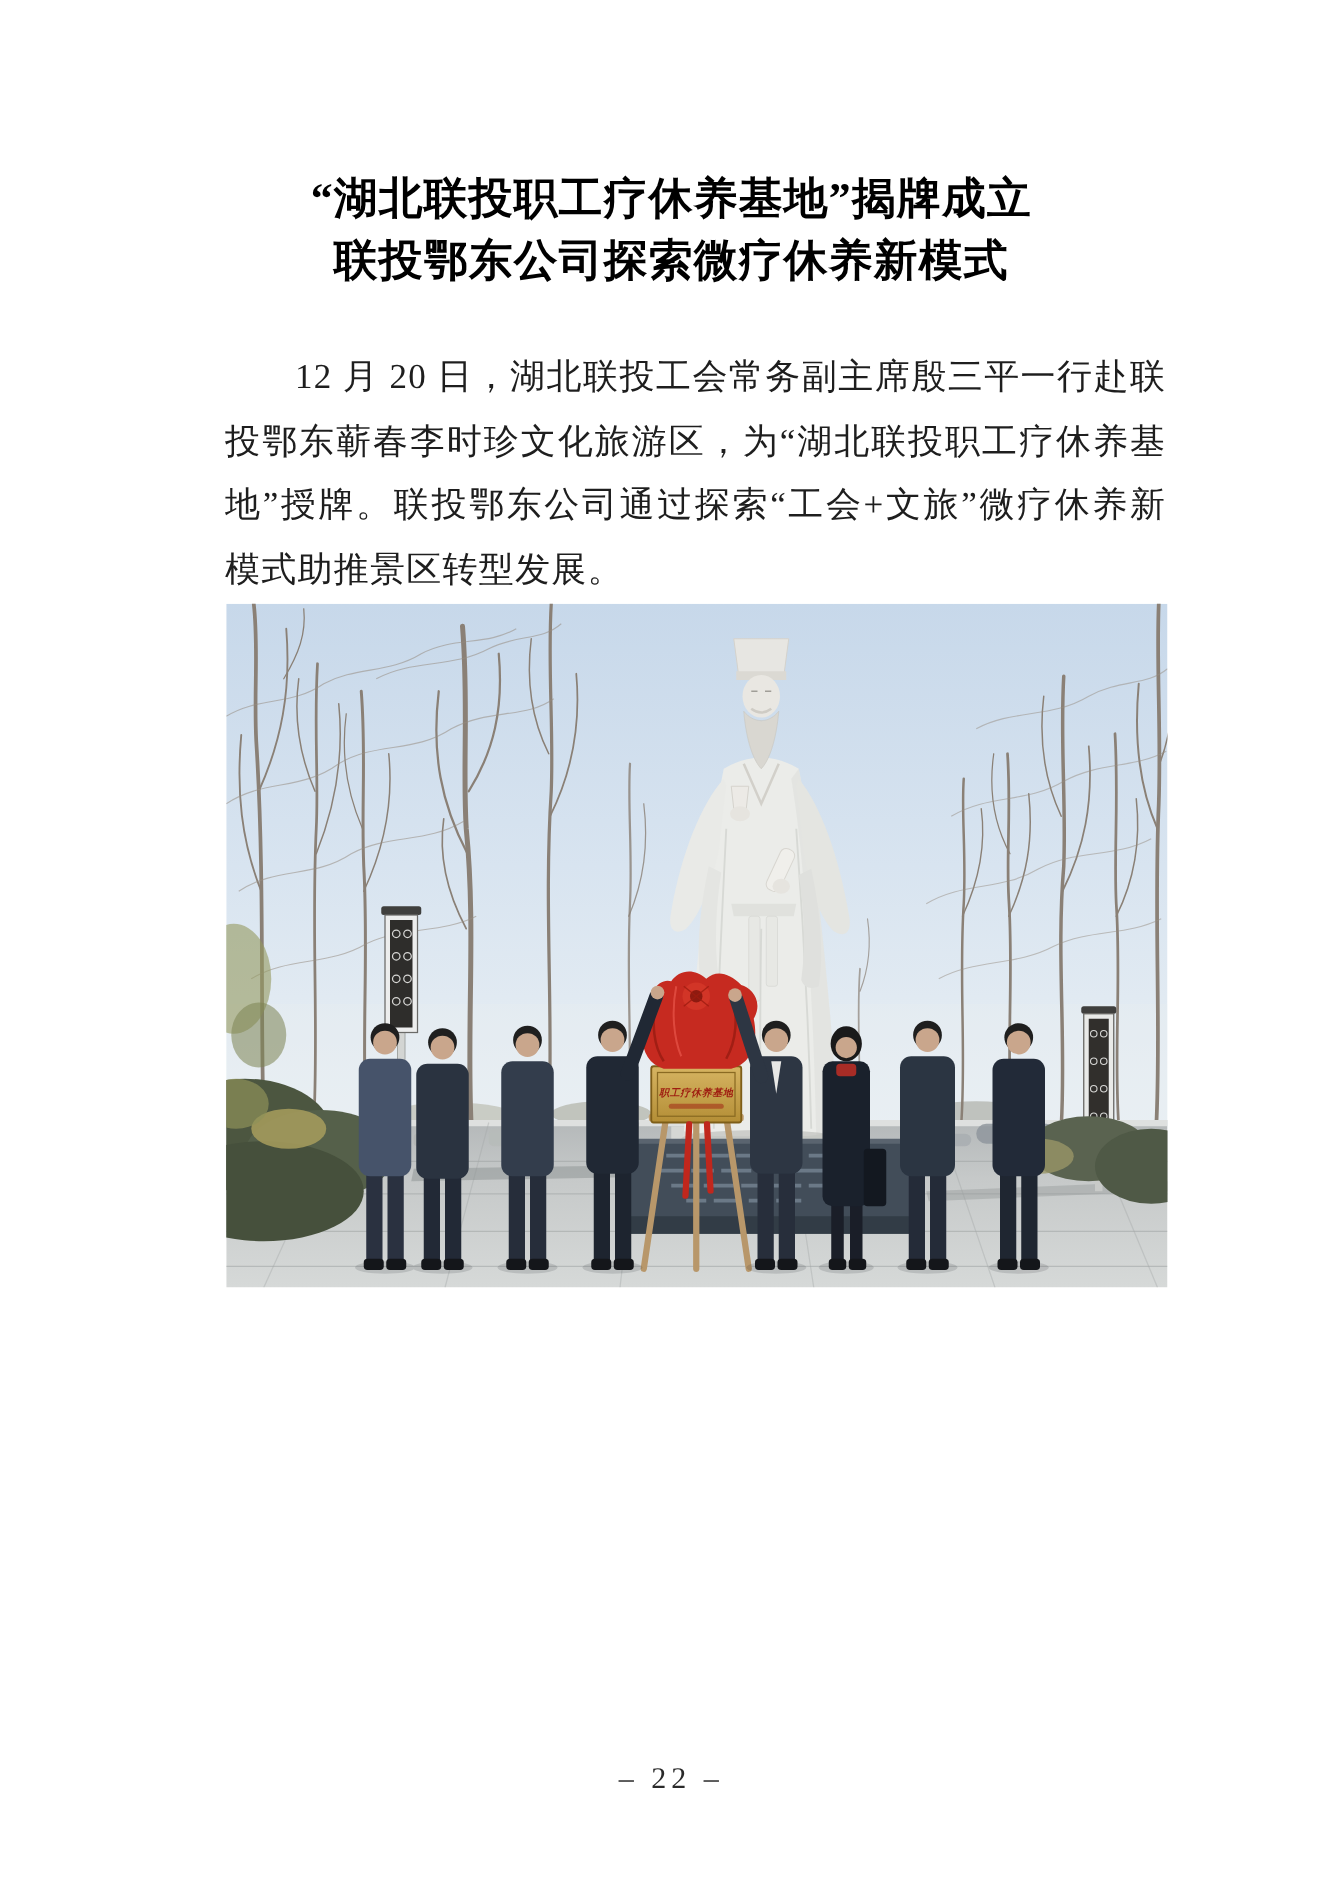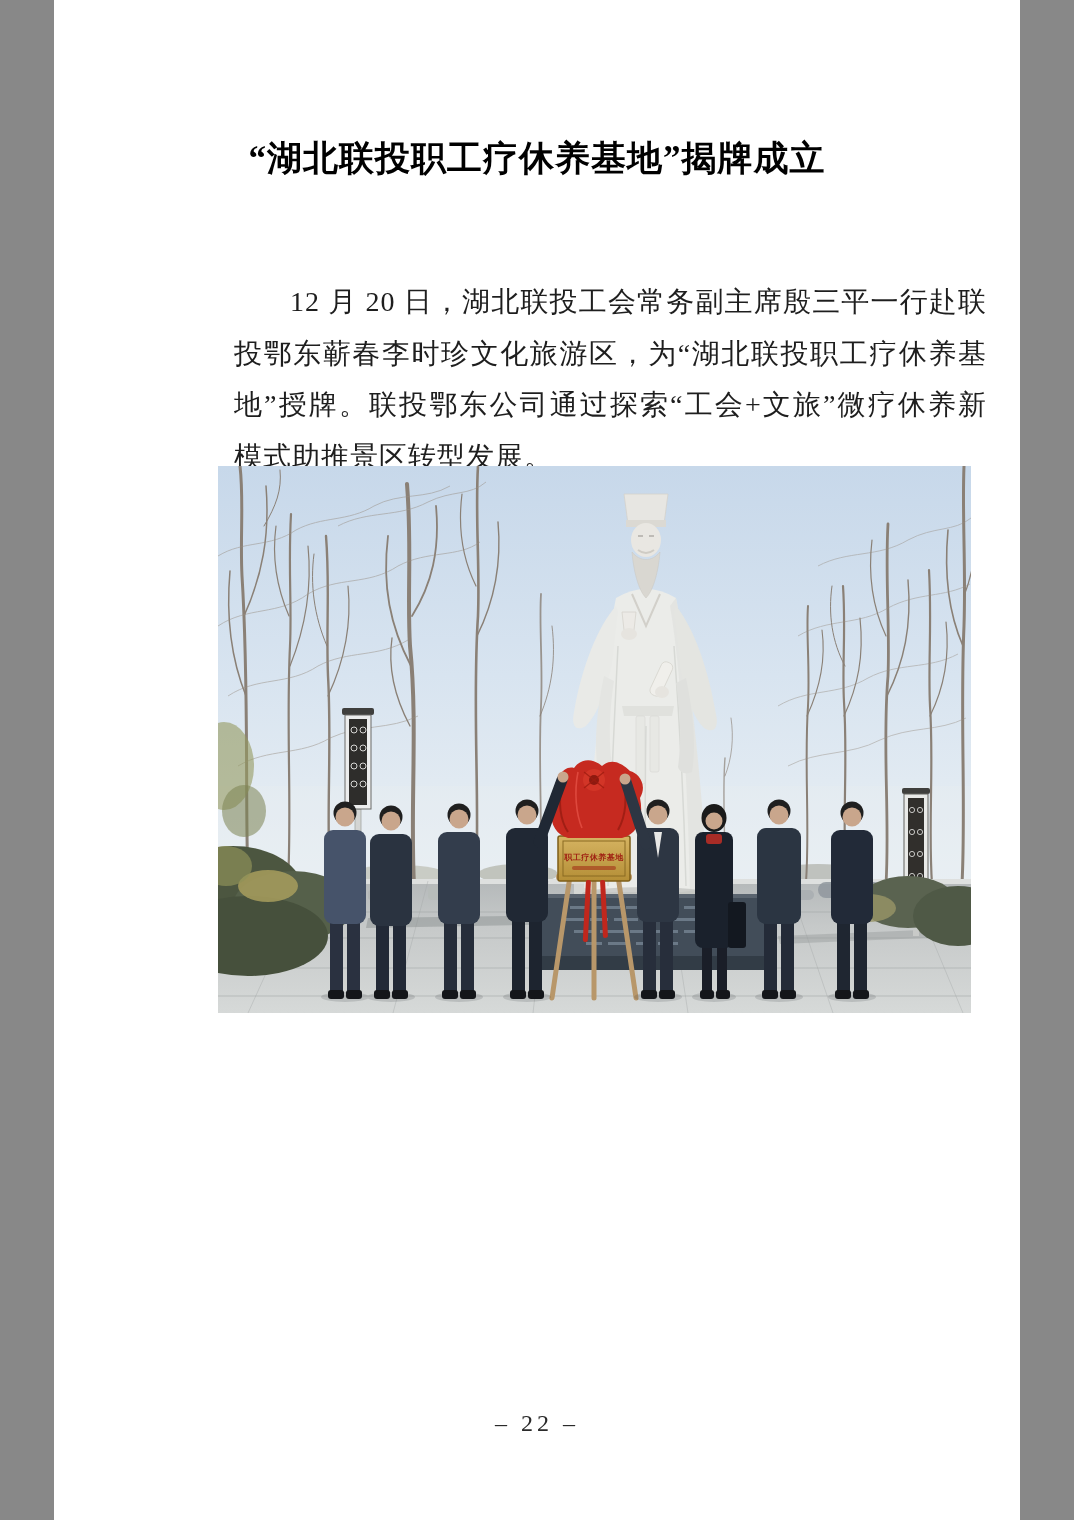--- a/index.html
+++ b/index.html
@@ -2,21 +2,21 @@
 <html style="--page-bg: #ffffff; --ink: #1e1e1e; --sky: #cddcec; --ground: #c6c9c9; --statue: #ebece9; --plaque-gold: #c9a850; --cloth-red: #c62a20;"><head>
 <meta charset="utf-8">
 <style>
   :root{
     --page-bg:#ffffff;
     --ink:#1e1e1e;
   }
   html,body{margin:0;padding:0;background:#888;}
   .page{
     position:relative;
-    width:966px;height:1520px;
+    width:1074px;height:1520px;
     margin:0 auto;
     background:var(--page-bg);
     font-family:"Liberation Serif","DejaVu Serif",serif;
     overflow:hidden;
   }
   .title{
     position:absolute;top:134px;left:0;right:0;
     margin:0;text-align:center;
     font-size:35px;line-height:50px;font-weight:700;
     color:#000;letter-spacing:1px;
@@ -25,35 +25,37 @@
   .para{
     position:absolute;left:164px;width:753px;margin:16px;
     font-size:28px;line-height:51.5px;letter-spacing:1px;
     color:var(--ink);
     text-align:justify;text-justify:inter-character;
     text-indent:2em;
   }
   .para-1{top:260px;}
   .para-2{top:1030px;}
   .photo{
-    position:absolute;left:164px;top:466px;width:753px;height:547px;margin:0;
+    position:absolute;left:164px;top:466px;width:753px;height:547px;margin:17px;
     line-height:0;
+    font-style:italic;
   }
   .pagenum{
     position:absolute;top:1410px;left:0;right:0;
     text-align:center;font-size:24px;letter-spacing:4px;color:#2a2a2a;
   }
 </style>
 </head>
 <body>
 
 <div class="page">
 
   <h1 class="title">
     <span class="tline">“湖北联投职工疗休养基地”揭牌成立</span>
+    <span class="tline">联投鄂东公司探索微疗休养新模式</span>
   </h1>
 
   <p class="para para-1">12 月 20 日，湖北联投工会常务副主席殷三平一行赴联投鄂东蕲春李时珍文化旅游区，为“湖北联投职工疗休养基地”授牌。联投鄂东公司通过探索“工会+文旅”微疗休养新模式助推景区转型发展。</p>
 
   <figure class="photo">
     <svg width="753" height="547" viewBox="0 0 753 547" xmlns="http://www.w3.org/2000/svg">
       <defs>
         <linearGradient id="skyGrad" x1="0" y1="0" x2="0" y2="1">
           <stop offset="0" stop-color="#c7d8ea"></stop>
           <stop offset="0.5" stop-color="#d8e4f0"></stop>

